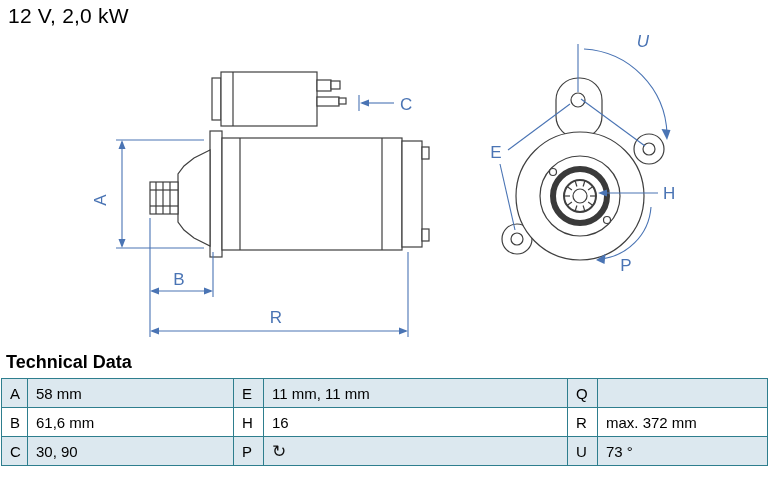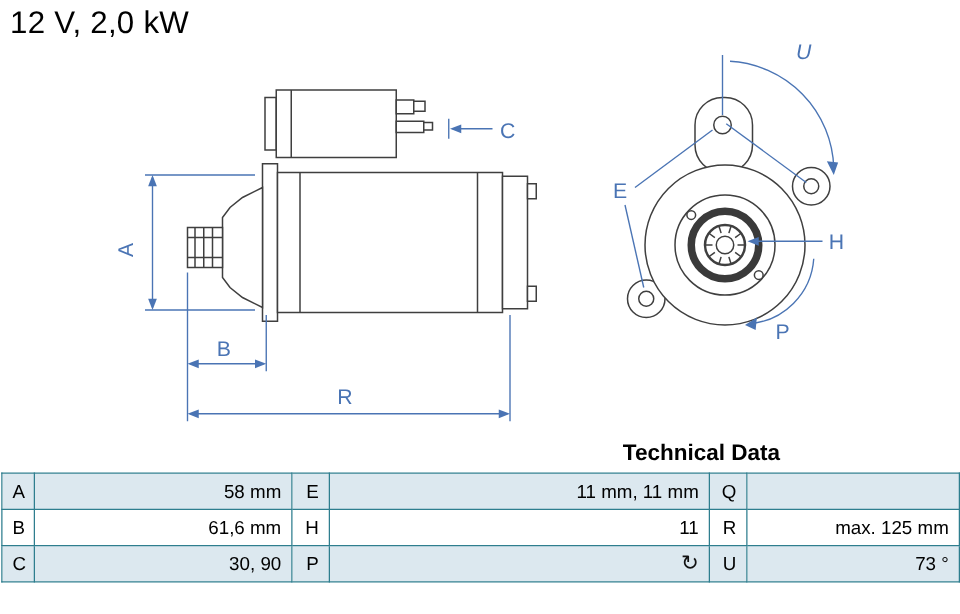--- a/index.html
+++ b/index.html
@@ -1,23 +1,23 @@
 <!DOCTYPE html>
 <html><head>
 <meta charset="utf-8">
 <style>
   html,body{margin:0;padding:0;}
   body{
     width:768px;height:491px;background:#ffffff;position:relative;overflow:hidden;
     font-family:"Liberation Sans",sans-serif;color:#000;
   }
-  .title{position:absolute;left:8px;top:4px;font-size:25px;letter-spacing:0.2px;}
+  .title{position:absolute;left:8px;top:4px;font-size:21px;letter-spacing:0.2px;}
   .drawing{position:absolute;left:0;top:0;}
   svg text{font-family:"Liberation Sans",sans-serif;font-size:17px;fill:#4a74b4;}
-  .tech{position:absolute;left:0;top:352px;width:624px;text-align:right;}
+  .tech{position:absolute;left:0;top:352px;width:624px;}
   .tech-heading{font-size:18px;font-weight:bold;margin:0 0 5px 6px;}
   table.specs{border-collapse:collapse;width:766px;margin-left:1px;font-size:15px;table-layout:fixed;}
   table.specs td{border:1px solid #2e7e8e;padding:3px 8px;height:22px;overflow:hidden;white-space:nowrap;}
   table.specs tr.alt{background:#dce8ef;}
   table.specs tr.plain{background:#ffffff;}
   .rot-icon{font-size:17px;line-height:1;color:#111;}
 </style>
 </head>
 <body>
 
@@ -148,23 +148,23 @@
         <td>58 mm</td>
         <td>E</td>
         <td>11 mm, 11 mm</td>
         <td>Q</td>
         <td></td>
       </tr>
       <tr class="plain">
         <td>B</td>
         <td>61,6 mm</td>
         <td>H</td>
-        <td>11</td>
+        <td>16</td>
         <td>R</td>
-        <td>max. 125 mm</td>
+        <td>max. 372 mm</td>
       </tr>
       <tr class="alt">
         <td>C</td>
         <td>30, 90</td>
         <td>P</td>
         <td>
           <span class="rot-icon">↻</span>
         </td>
         <td>U</td>
         <td>73 °</td>

